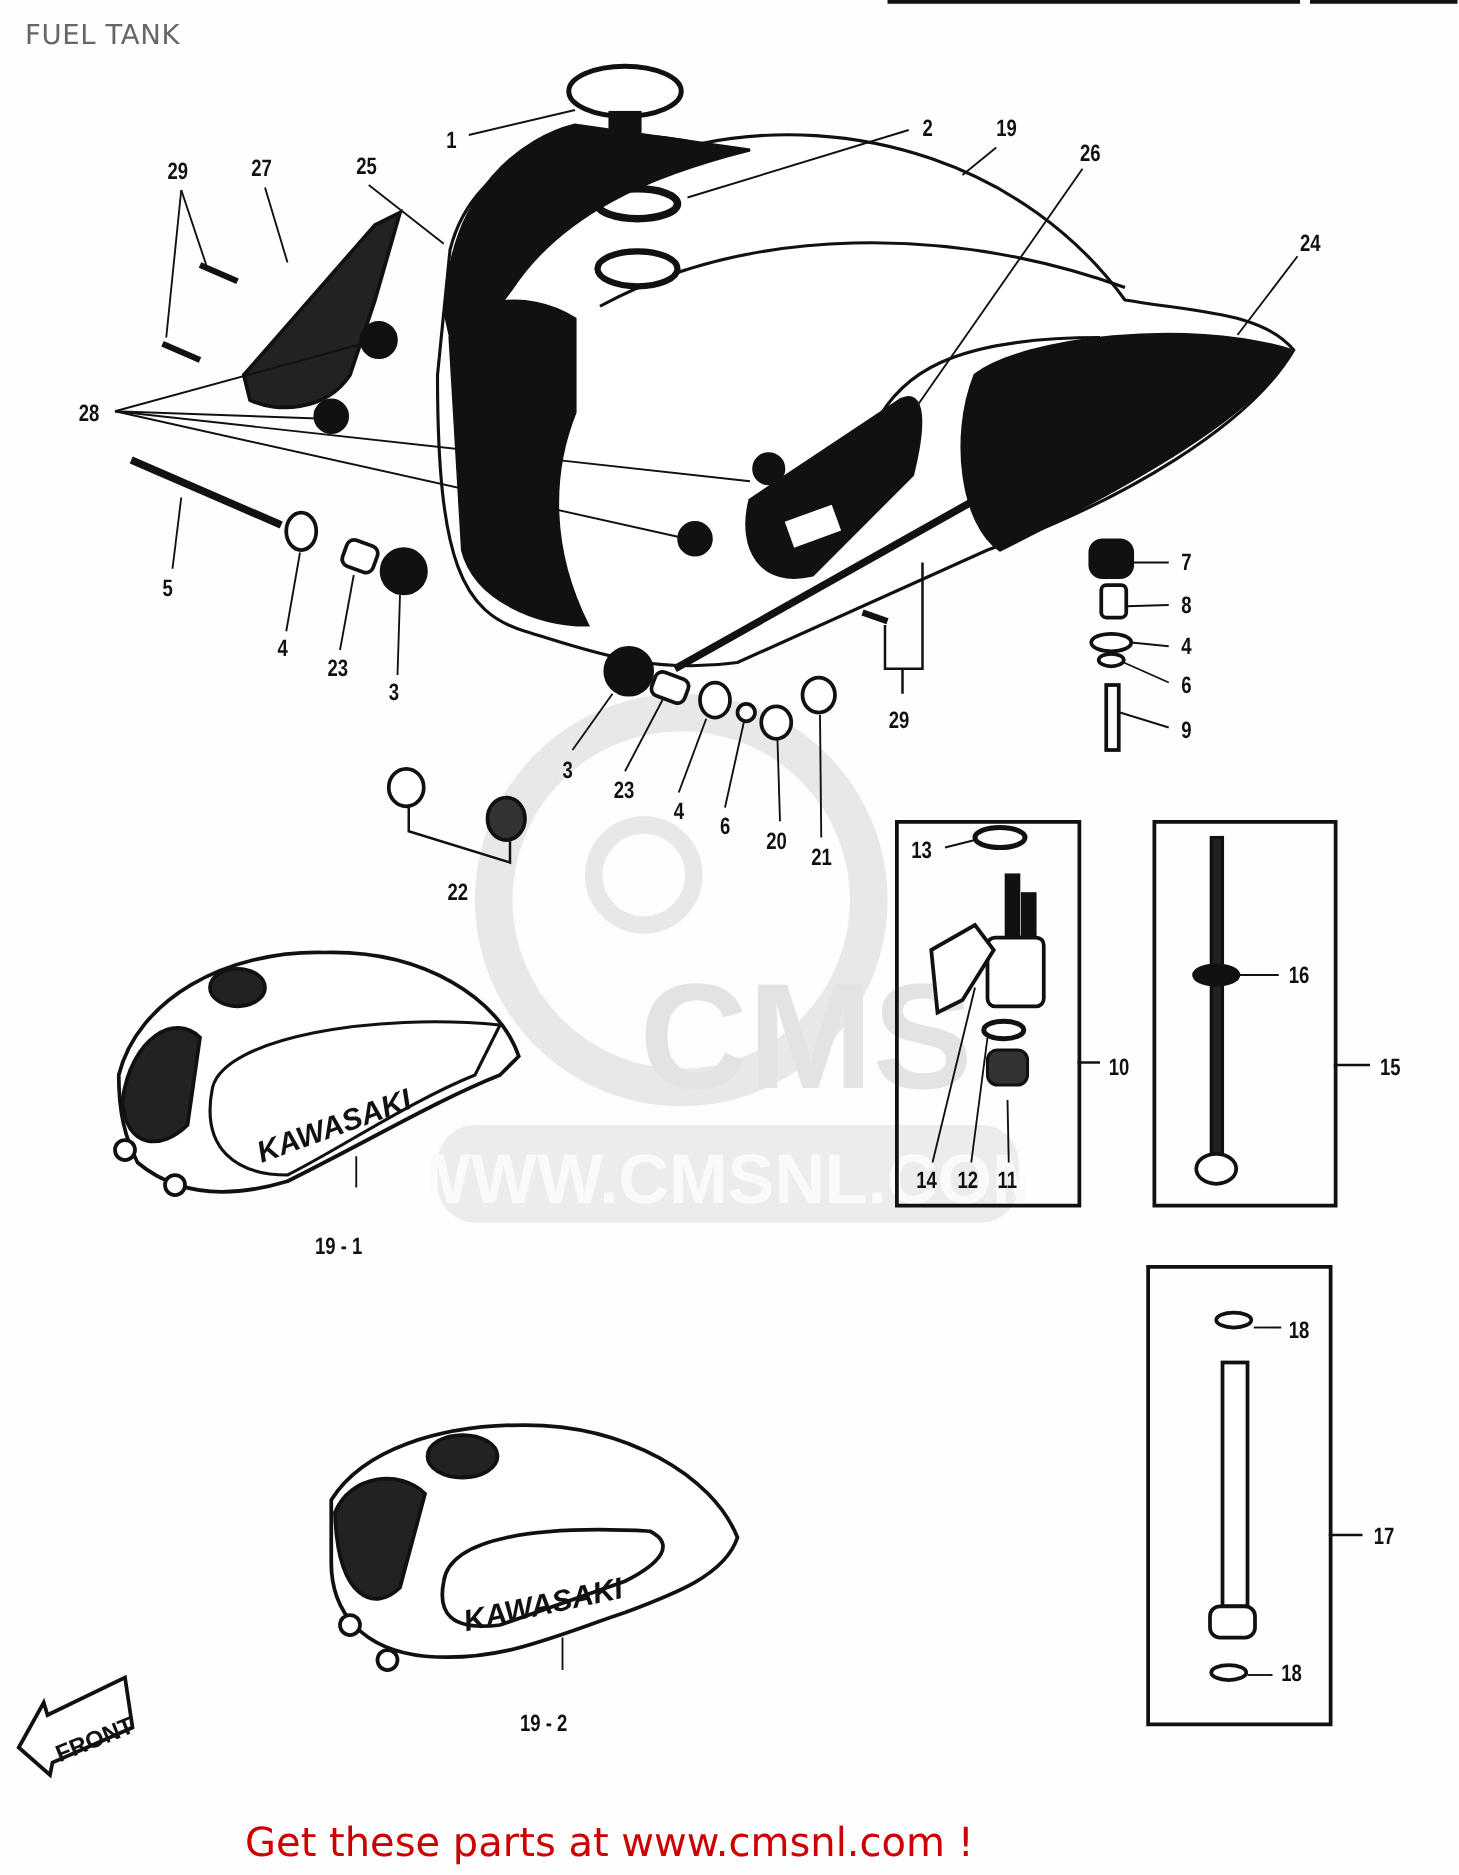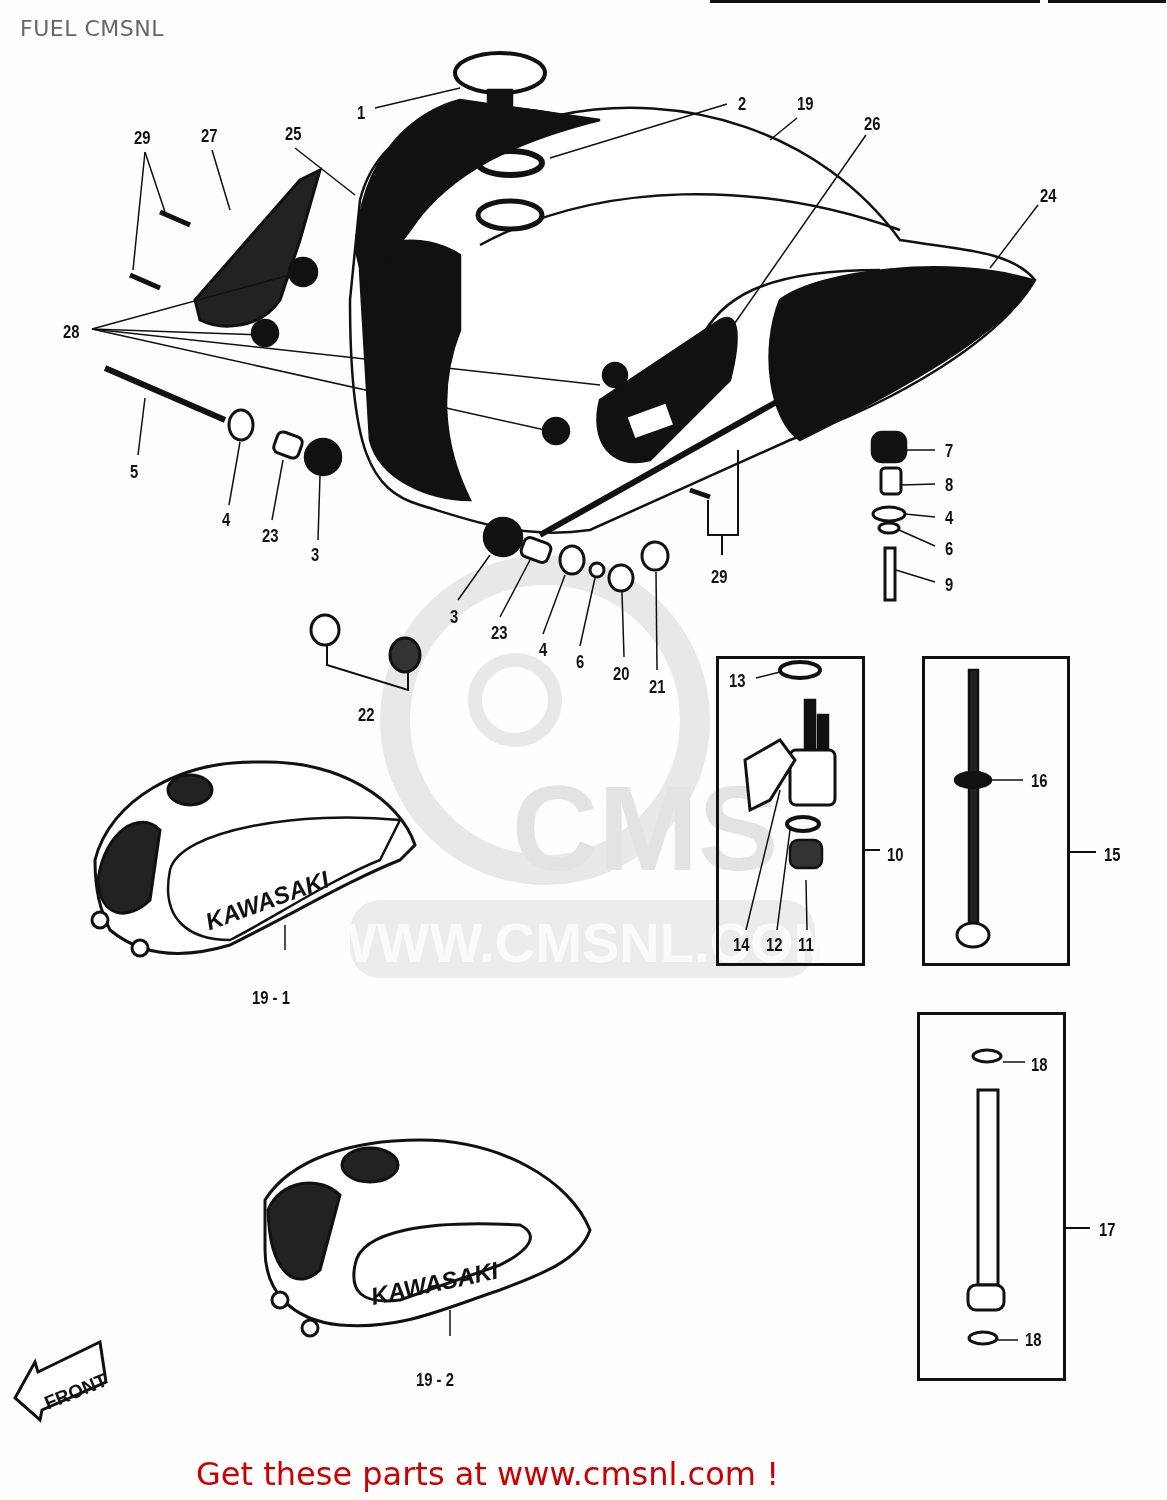--- a/index.html
+++ b/index.html
@@ -11,21 +11,21 @@
   .box { position: absolute; border: 3px solid #111; background: transparent; }
   .footer { position: absolute; left: 0; width: 975px; top: 1455px; text-align: center; font-size: 32px; color: #cc0000; }
   .watermark { position: absolute; left: 345px; top: 530px; width: 475px; height: 450px; }
 </style>
 </head>
 <body>
 
 <div class="top-rule" style="left:710px;width:330px;"></div>
 <div class="top-rule" style="left:1048px;width:118px;"></div>
 
-<div class="page-title">FUEL CMSNL</div>
+<div class="page-title">FUEL TANK</div>
 
 <svg class="watermark" viewBox="0 0 475 450">
   <circle cx="200" cy="190" r="150" fill="none" stroke="#e8e8e8" stroke-width="30"></circle>
   <circle cx="170" cy="170" r="40" fill="none" stroke="#e8e8e8" stroke-width="14"></circle>
   <rect x="5" y="370" width="465" height="78" rx="30" fill="#ececec"></rect>
   <text x="300" y="340" text-anchor="middle" font-family="Liberation Sans, sans-serif" font-weight="bold" font-size="120" fill="#e3e3e3">CMS</text>
   <text x="237" y="432" text-anchor="middle" font-family="Liberation Sans, sans-serif" font-weight="bold" font-size="56" fill="#fafafa">WWW.CMSNL.COM</text>
 </svg>
 
 <svg class="diagram" viewBox="0 0 1167 1500">

